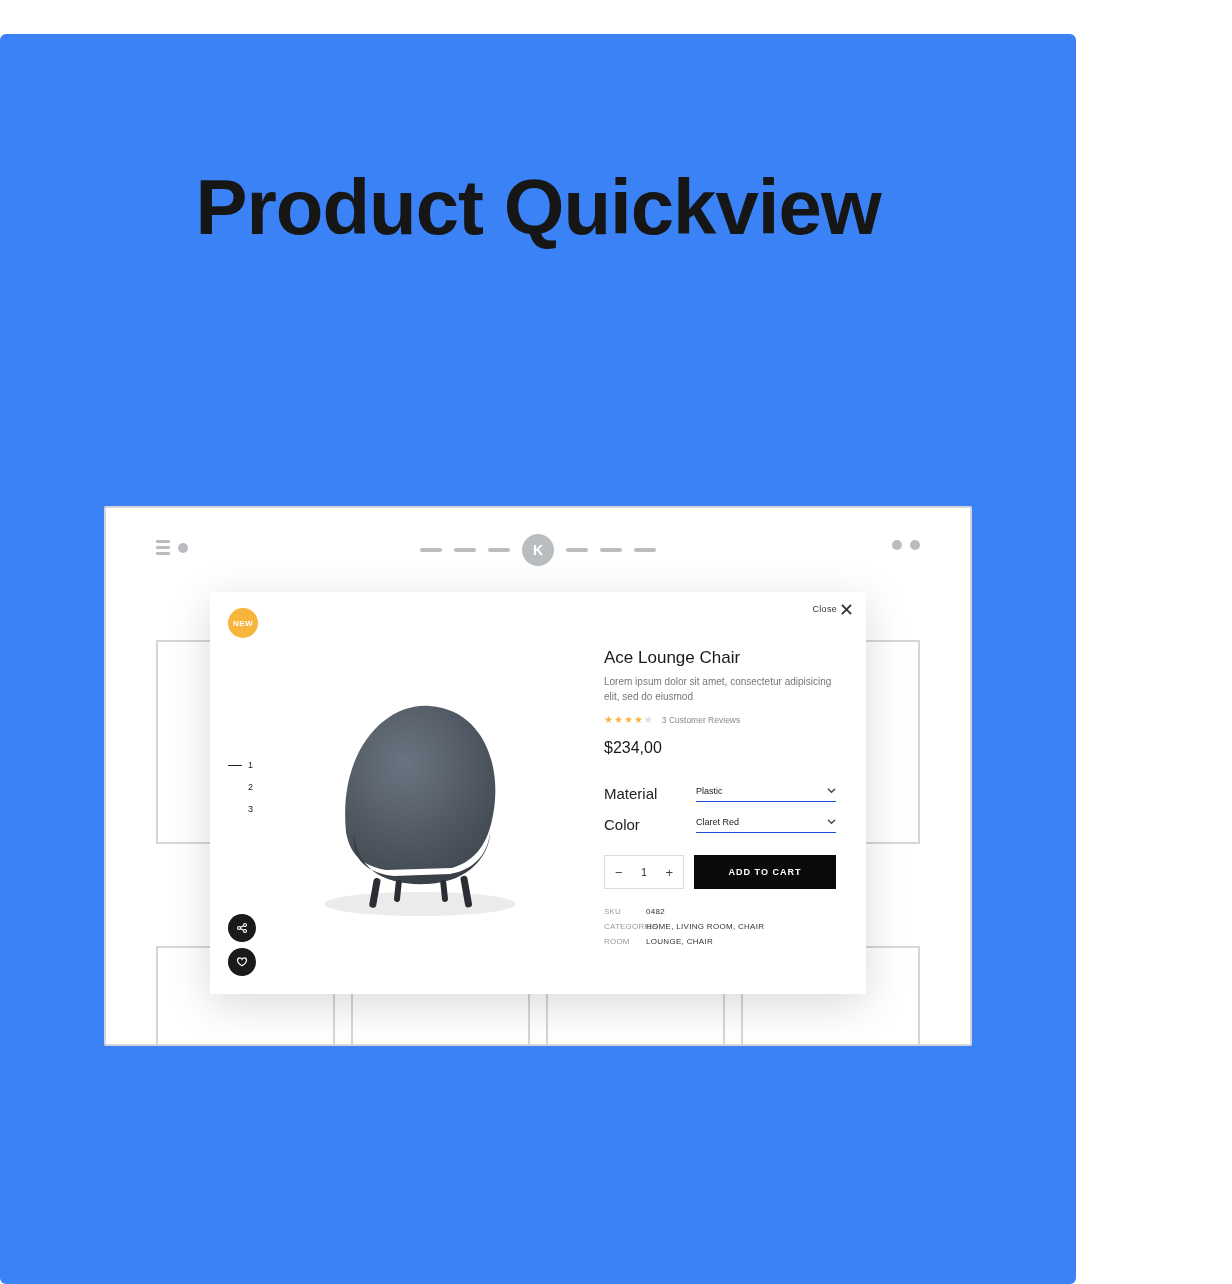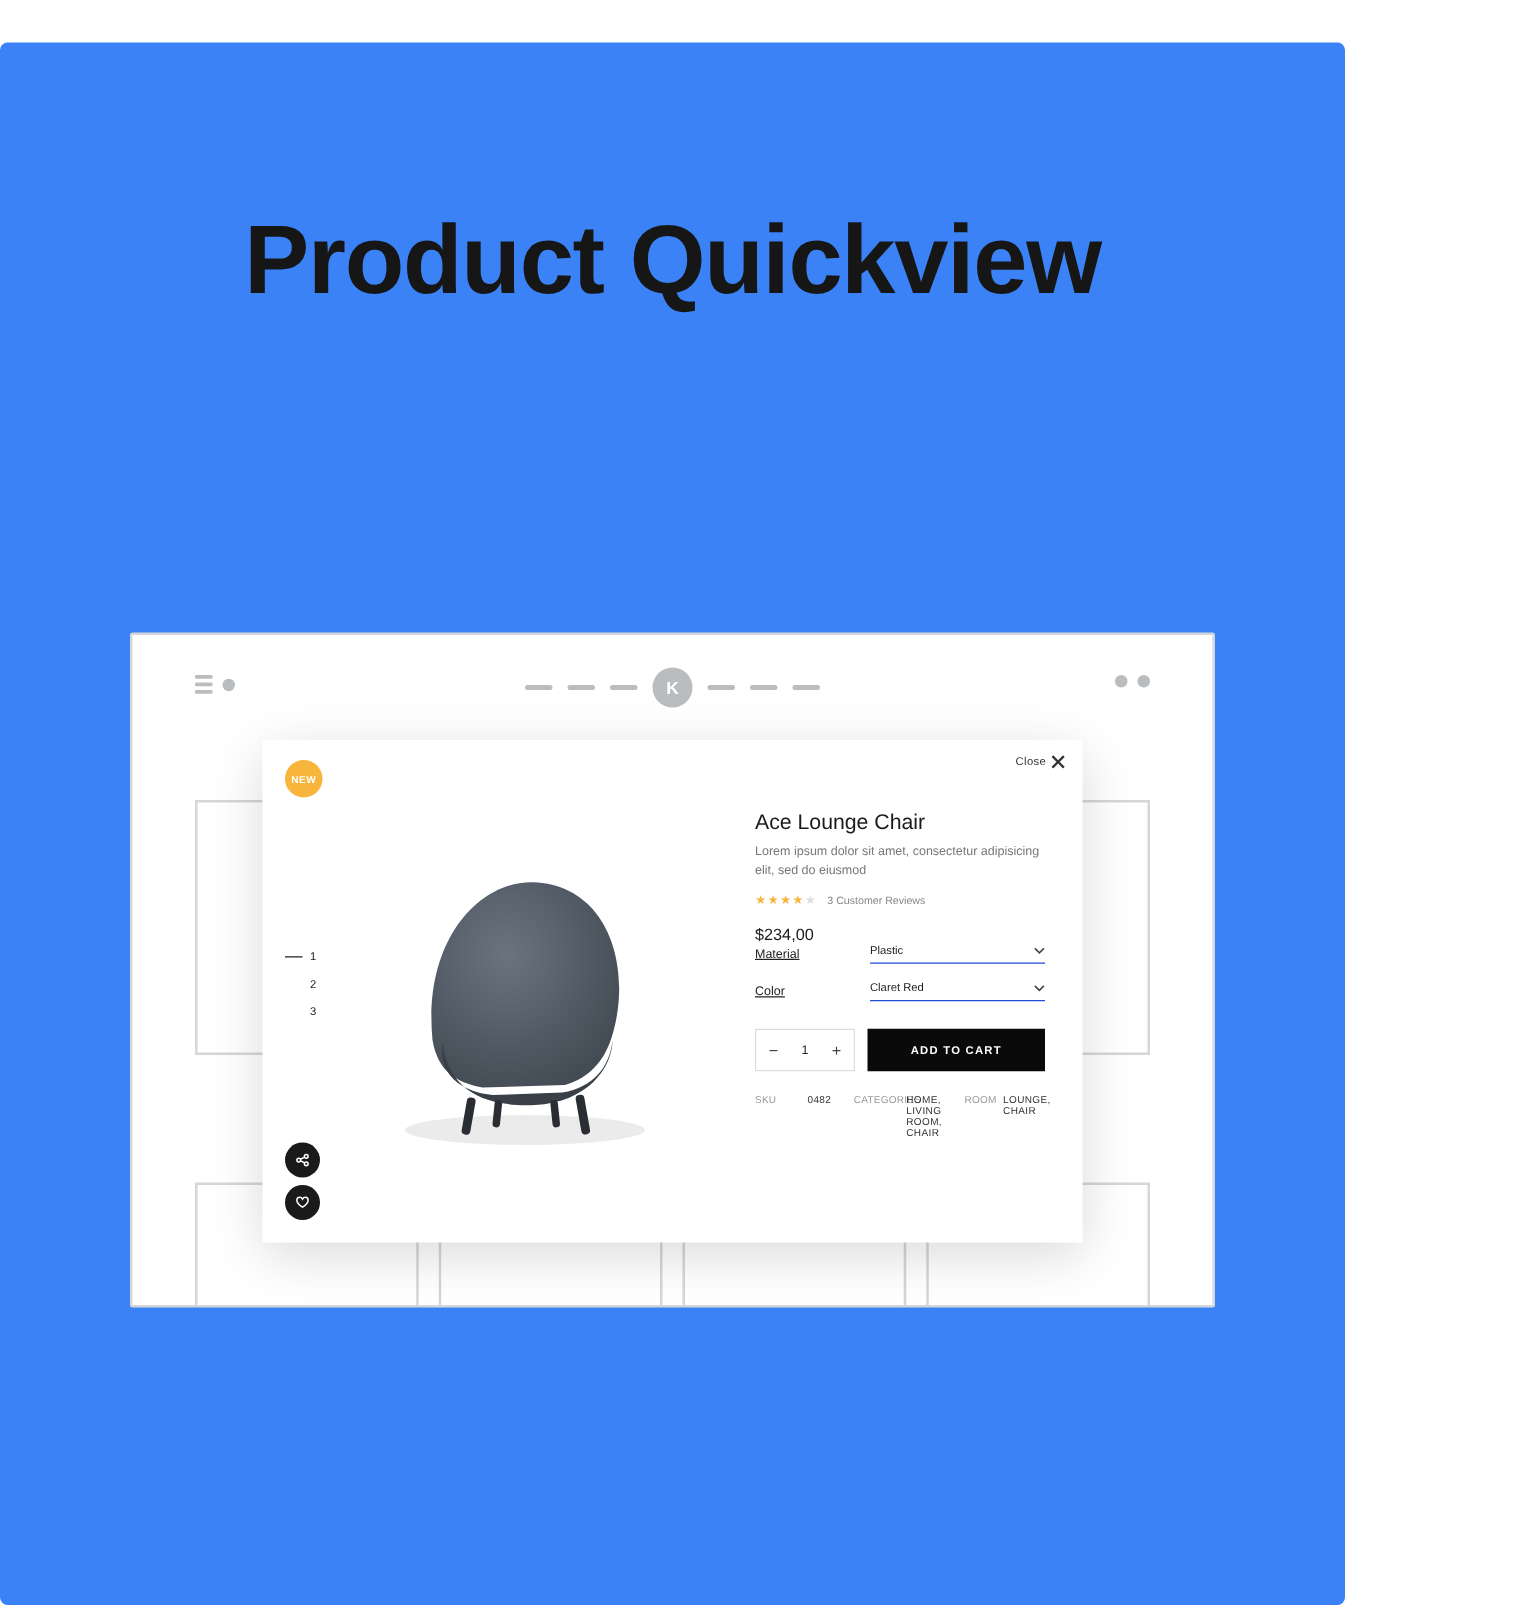--- a/index.html
+++ b/index.html
@@ -46,34 +46,34 @@
 .qv-actions { position:absolute; bottom:18px; left:18px; display:flex; flex-direction:column; gap:6px; }
 .qv-actions .ab { width:28px; height:28px; border-radius:50%; background:#1a1a1a; display:flex; align-items:center; justify-content:center; cursor:pointer; }
 .qv-actions svg { width:12px; height:12px; stroke:#fff; fill:none; stroke-width:1.6; }
 
 .qv-body { position:absolute; top:56px; left:394px; right:30px; }
 .qv-title { font-size:17px; font-weight:500; color:#1a1a1a; margin-bottom:6px; }
 .qv-desc { font-size:10px; color:#777; line-height:1.5; margin-bottom:10px; }
 .qv-rate { display:flex; align-items:center; gap:8px; margin-bottom:14px; }
 .qv-stars { color:#f7b53c; font-size:10px; letter-spacing:1px; }
 .qv-rev { font-size:8.5px; color:#888; }
-.qv-price { font-size:13px; font-weight:500; color:#1a1a1a; }
+.qv-price { font-size:16px; font-weight:500; color:#1a1a1a; margin-bottom:28px; }
 
 .qv-opt { display:flex; align-items:center; margin-bottom:14px; }
-.qv-opt .lab { width:92px; font-size:10px; color:#222;text-decoration:underline; }
+.qv-opt .lab { width:92px; font-size:15px; color:#222; }
 .qv-opt .sel { flex:1; border-bottom:1px solid #1d4ed8; display:flex; justify-content:space-between; align-items:center; padding-bottom:5px; font-size:9px; font-weight:400; color:#1a1a1a; cursor:pointer; }
 .qv-opt .sel svg { width:9px; height:9px; stroke:#444; stroke-width:1.4; fill:none; }
 
 .qv-buy { display:flex; gap:10px; margin-top:22px; margin-bottom:18px; }
 .qv-qty { width:80px; height:34px; border:1px solid #ddd; display:flex; align-items:center; justify-content:space-between; padding:0 10px; }
 .qv-qty button { background:none; border:none; font-size:13px; color:#444; cursor:pointer; line-height:1; }
 .qv-qty span { font-size:10px; color:#222; }
 .qv-add { flex:1; height:34px; background:#0a0a0a; color:#fff; border:none; font-size:9px; font-weight:700; letter-spacing:1px; cursor:pointer; }
 
-.qv-meta { display:flex; flex-direction:row; gap:18px; }
+.qv-meta { display:flex; flex-direction:column; gap:6px; }
 .qv-meta .mr { display:flex; font-size:8px; }
 .qv-meta .mk { width:42px; color:#999; letter-spacing:0.2px; }
 .qv-meta .mv { color:#333; font-weight:500; letter-spacing:0.3px; }
 </style>
 </head>
 <body>
 
 <div class="canvas">
 
   <h1 class="hero-title">Product Quickview</h1>

